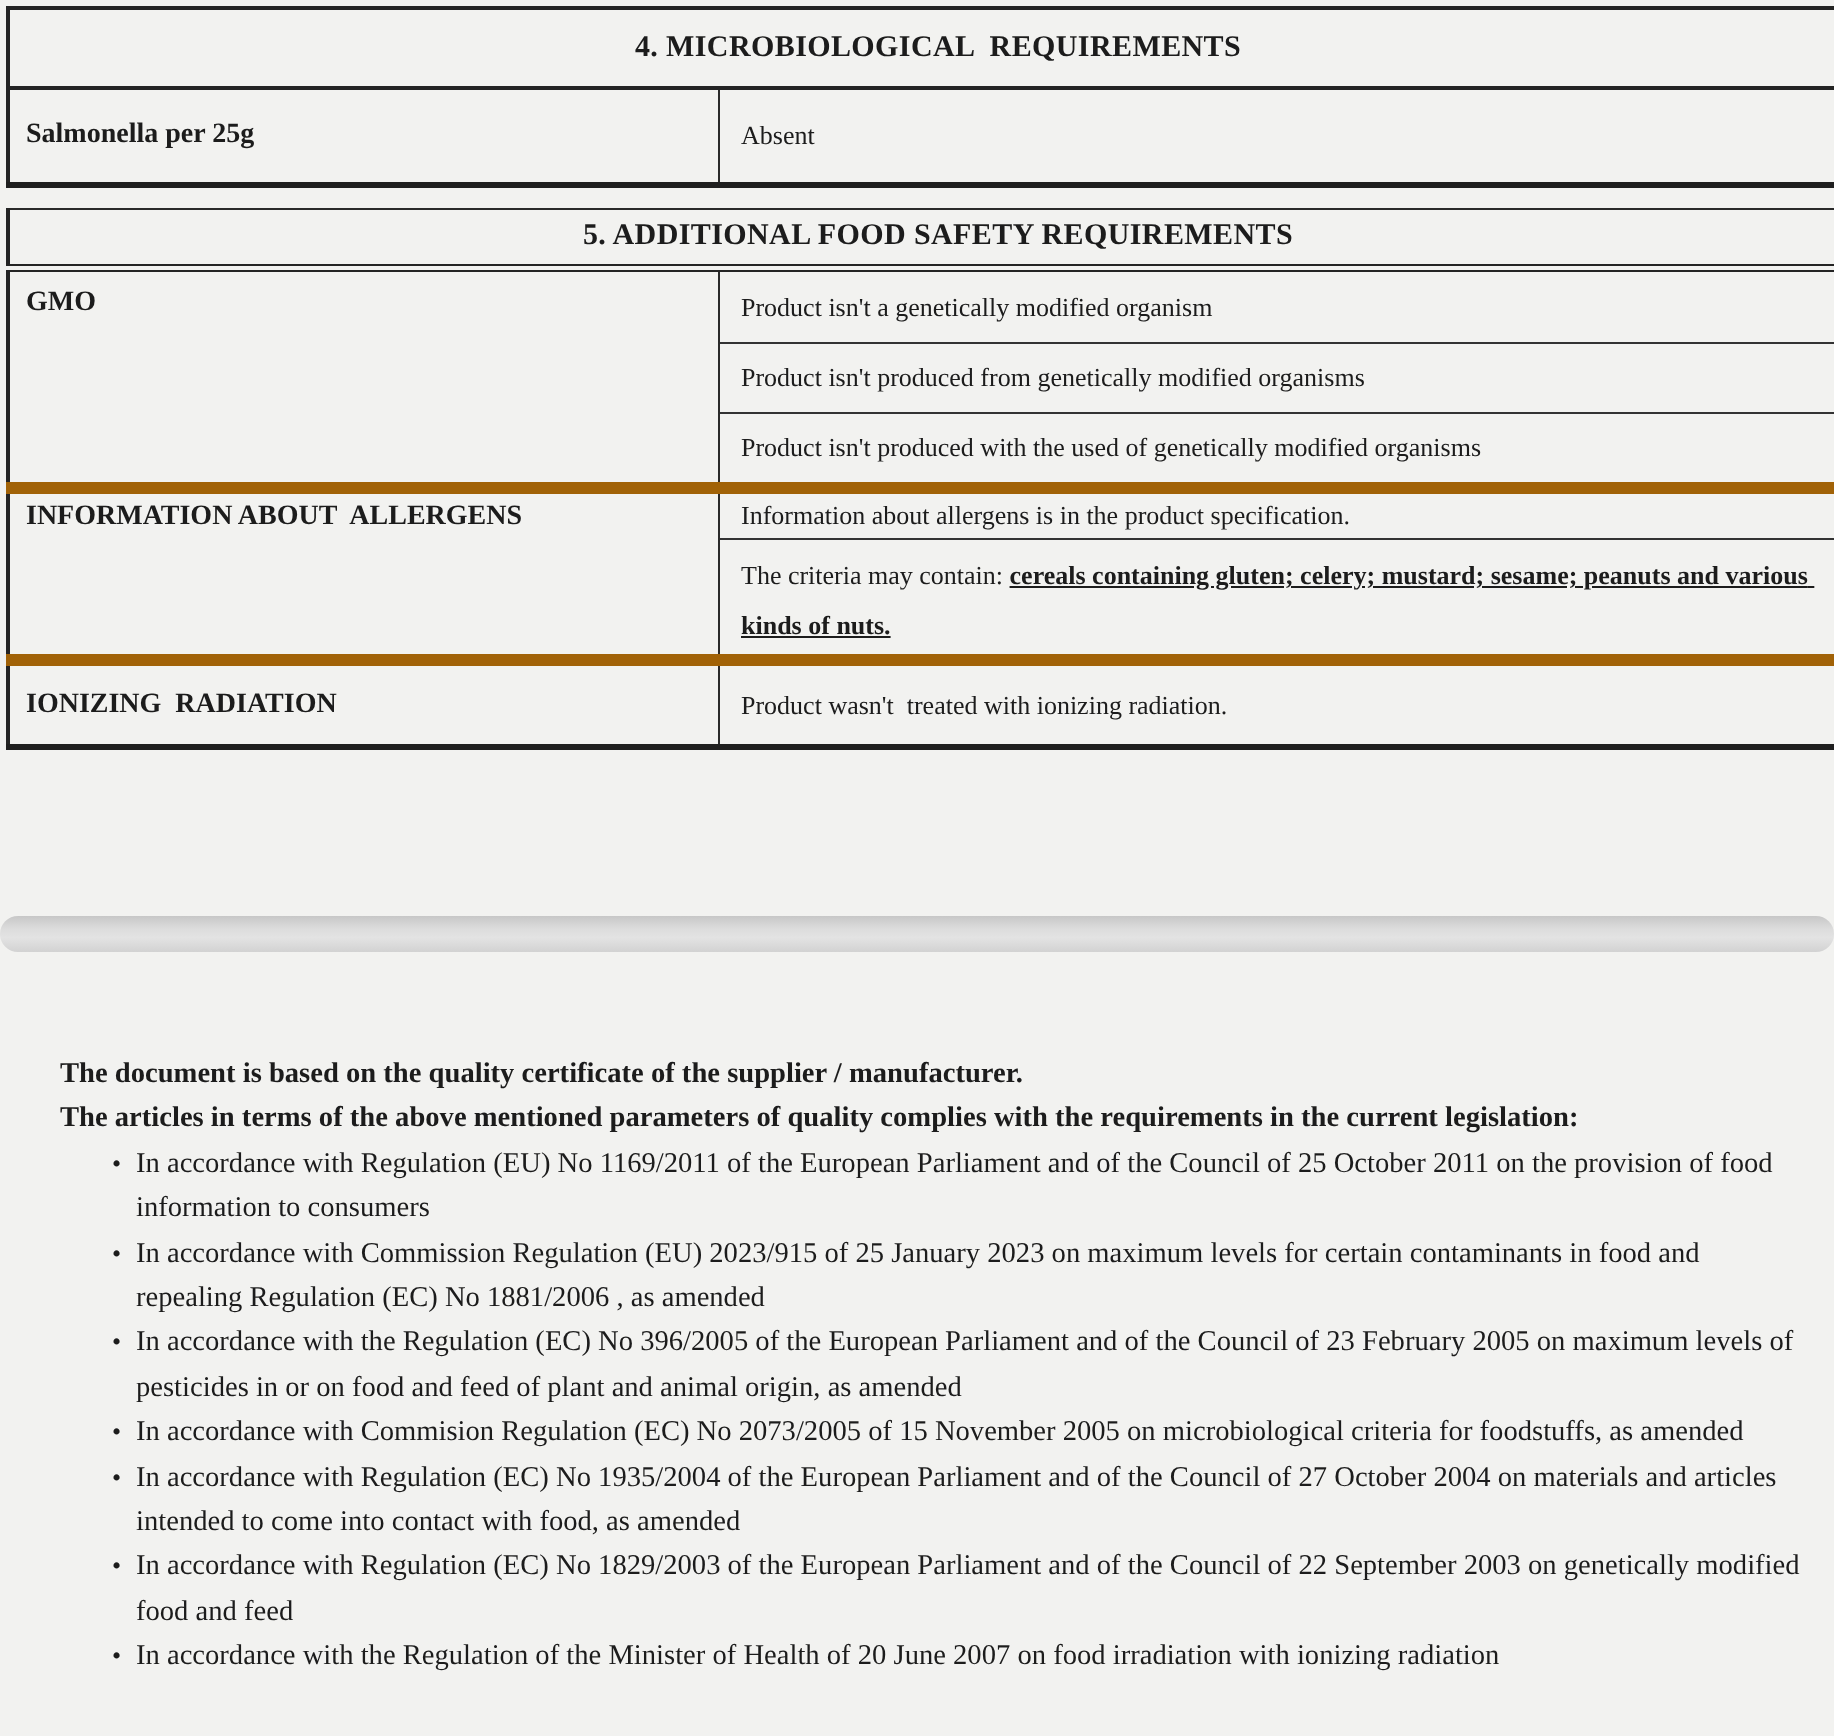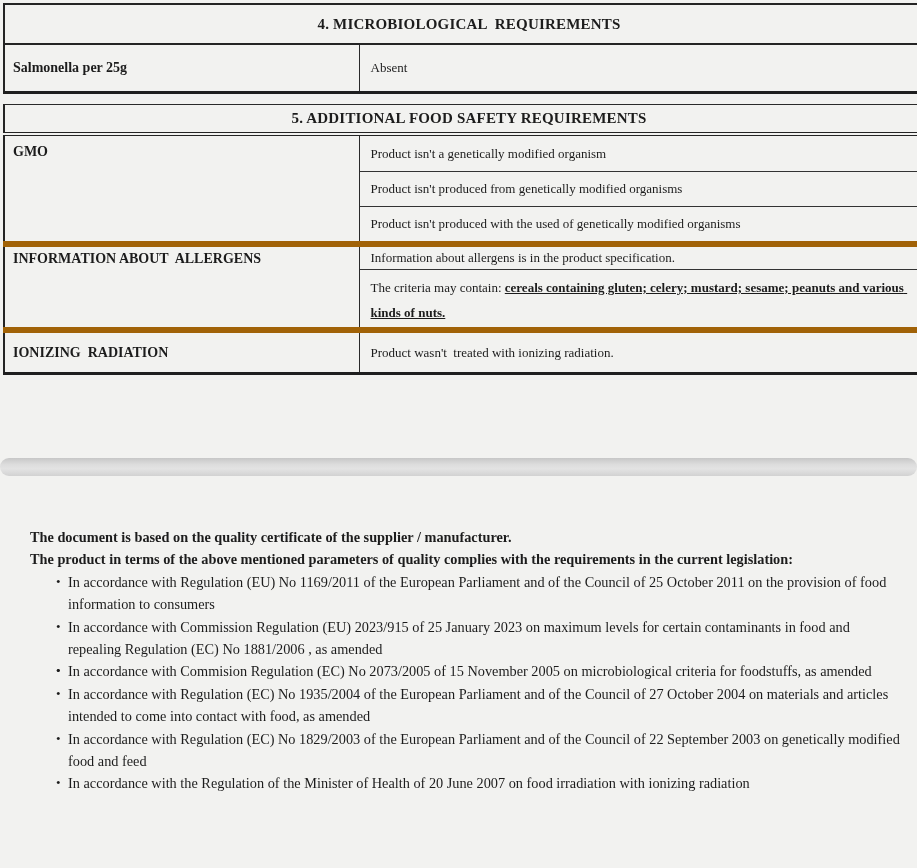--- a/index.html
+++ b/index.html
@@ -127,33 +127,34 @@
     <td class="label pw">IONIZING  RADIATION</td>
     <td class="val pw" style="height:39px">Product wasn't  treated with ionizing radiation.</td>
   </tr>
 </tbody>
   </table>
 
 <div class="divider-bar"></div>
 
 <div class="footer">
   <div class="lead pw">The document is based on the quality certificate of the supplier / manufacturer.</div>
-  <div class="lead pw">The product in terms of the above mentioned parameters of quality complies with the requirements in the current legislation:</div>
+  <div class="lead pw">The articles in terms of the above mentioned parameters of quality complies with the requirements in the current legislation:</div>
 
   <div class="bullet-list">
     <div class="bullet-item">
       <span class="bullet-dot">•</span>
       <span class="pw">In accordance with Regulation (EU) No 1169/2011 of the European Parliament and of the Council of 25 October 2011 on the provision of food information to consumers</span>
     </div>
     <div class="bullet-item">
       <span class="bullet-dot">•</span>
       <span class="pw">In accordance with Commission Regulation (EU) 2023/915 of 25 January 2023 on maximum levels for certain contaminants in food and repealing Regulation (EC) No 1881/2006 , as amended</span>
     </div>
     <div class="bullet-item">
       <span class="bullet-dot">•</span>
+      <span class="pw">In accordance with the Regulation (EC) No 396/2005 of the European Parliament and of the Council of 23 February 2005 on maximum levels of pesticides in or on food and feed of plant and animal origin, as amended</span>
     </div>
     <div class="bullet-item">
       <span class="bullet-dot">•</span>
       <span class="pw">In accordance with Commision Regulation (EC) No 2073/2005 of 15 November 2005 on microbiological criteria for foodstuffs, as amended</span>
     </div>
     <div class="bullet-item">
       <span class="bullet-dot">•</span>
       <span class="pw">In accordance with Regulation (EC) No 1935/2004 of the European Parliament and of the Council of 27 October 2004 on materials and articles intended to come into contact with food, as amended</span>
     </div>
     <div class="bullet-item">

